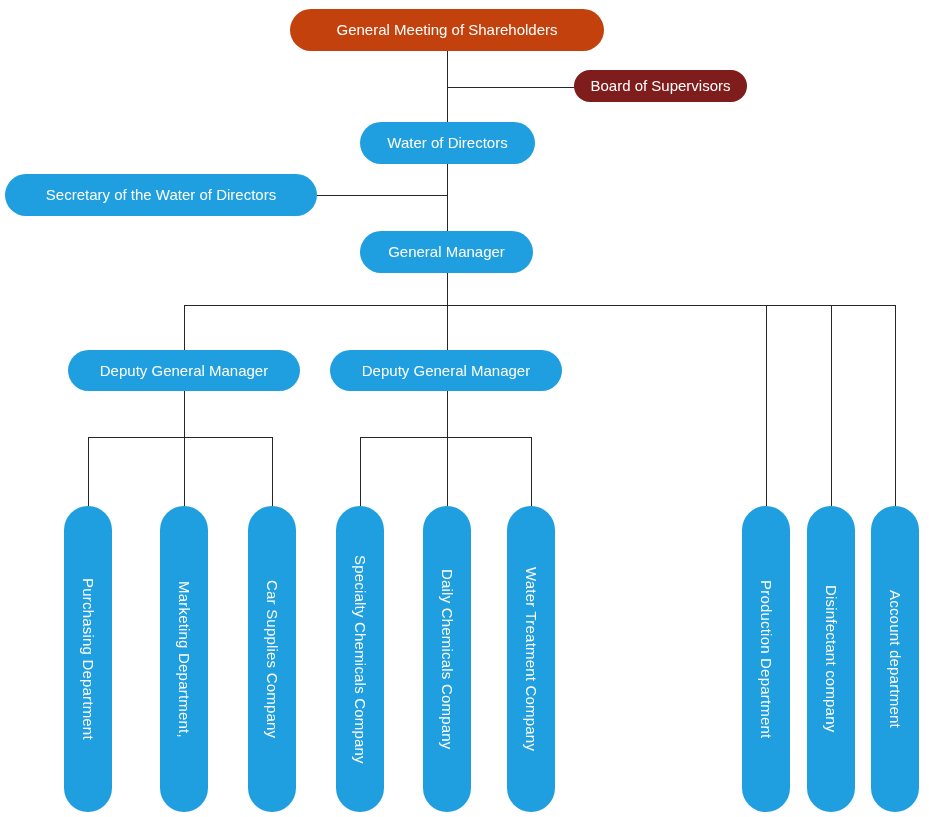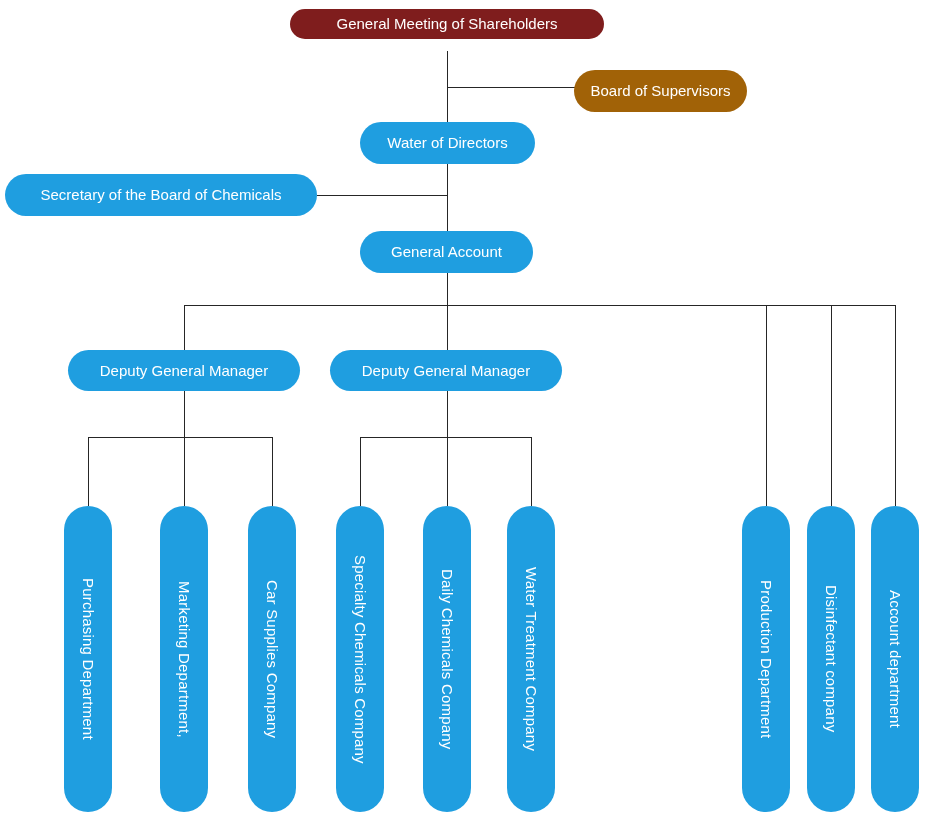--- a/index.html
+++ b/index.html
@@ -88,38 +88,38 @@
   <div class="line line-v" style="left: 88px; top: 437px; height: 69px; background: rgb(38, 38, 38);"></div>
   <div class="line line-v" style="left: 184px; top: 437px; height: 69px; background: rgb(38, 38, 38);"></div>
   <div class="line line-v" style="left: 272px; top: 437px; height: 69px; background: rgb(38, 38, 38);"></div>
 
   <div class="line line-v" style="left: 447px; top: 391px; height: 47px; background: rgb(38, 38, 38);"></div>
   <div class="line line-h" style="left: 360px; top: 437px; width: 172px; background: rgb(38, 38, 38);"></div>
   <div class="line line-v" style="left: 360px; top: 437px; height: 69px; background: rgb(38, 38, 38);"></div>
   <div class="line line-v" style="left: 447px; top: 437px; height: 69px; background: rgb(38, 38, 38);"></div>
   <div class="line line-v" style="left: 531px; top: 437px; height: 69px; background: rgb(38, 38, 38);"></div>
 
-  <div class="node horiz" style="left: 290px; top: 9px; width: 314px; height: 30px; background: #7f1d1d; color: rgb(255, 255, 255);">
+  <div class="node horiz" style="left: 290px; top: 9px; width: 314px; height: 42px; background: #c2410c; color: rgb(255, 255, 255);">
     <span class="hlabel">General Meeting of Shareholders</span>
   </div>
 
-  <div class="node horiz" style="left: 574px; top: 70px; width: 173px; height: 42px; background: #a16207; color: rgb(255, 255, 255);">
+  <div class="node horiz" style="left: 574px; top: 70px; width: 173px; height: 32px; background: #7f1d1d; color: rgb(255, 255, 255);">
     <span class="hlabel">Board of Supervisors</span>
   </div>
 
   <div class="node horiz" style="left: 360px; top: 122px; width: 175px; height: 42px; background: rgb(31, 158, 224); color: rgb(255, 255, 255);">
     <span class="hlabel">Water of Directors</span>
   </div>
 
   <div class="node horiz" style="left: 5px; top: 174px; width: 312px; height: 42px; background: rgb(31, 158, 224); color: rgb(255, 255, 255);">
-    <span class="hlabel">Secretary of the Board of Chemicals</span>
+    <span class="hlabel">Secretary of the Water of Directors</span>
   </div>
 
   <div class="node horiz" style="left: 360px; top: 231px; width: 173px; height: 42px; background: rgb(31, 158, 224); color: rgb(255, 255, 255);">
-    <span class="hlabel">General Account</span>
+    <span class="hlabel">General Manager</span>
   </div>
 
   <div class="node horiz" style="left: 68px; top: 350px; width: 232px; height: 41px; background: rgb(31, 158, 224); color: rgb(255, 255, 255);">
     <span class="hlabel">Deputy General Manager</span>
   </div>
 
   <div class="node horiz" style="left: 330px; top: 350px; width: 232px; height: 41px; background: rgb(31, 158, 224); color: rgb(255, 255, 255);">
     <span class="hlabel">Deputy General Manager</span>
   </div>
 

